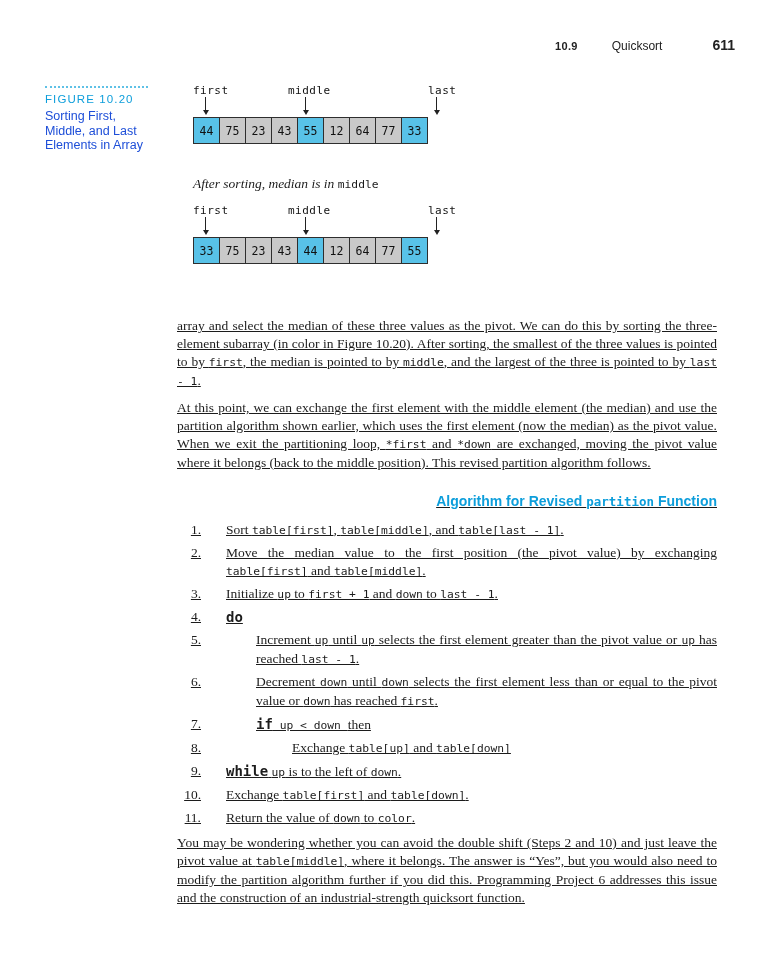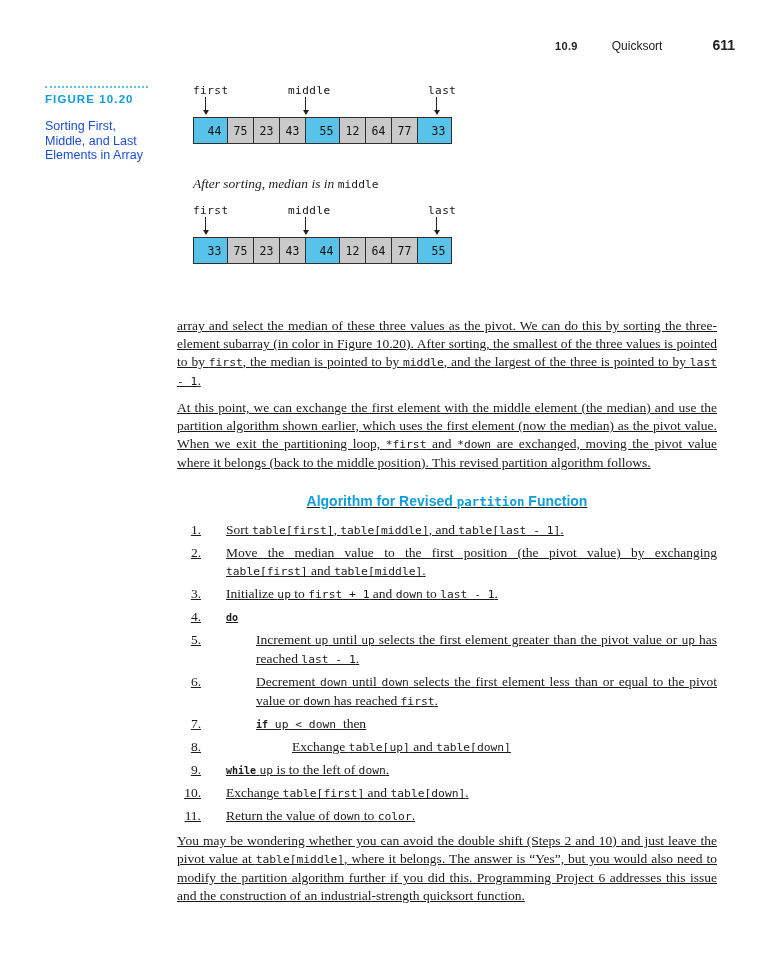--- a/index.html
+++ b/index.html
@@ -22,57 +22,57 @@
     position:absolute;top:37px;right:28px;
     font-family:"Liberation Sans",sans-serif;
     display:flex;align-items:baseline;color:#222;gap:28px;
   }
   .runhead .sec{font-weight:700;font-size:11px;margin-right:6px;letter-spacing:.3px;}
   .runhead .ttl{font-size:12px;}
   .runhead .pg{font-weight:700;font-size:14px;margin-left:22px;}
   
   .figside{position:absolute;left:45px;top:86px;width:120px;font-family:"Liberation Sans",sans-serif;}
   .figrule{width:103px;border-top:2px dotted #5ec1e6;margin-bottom:5px;}
-  .figlabel{color:var(--accent);font-weight:700;font-size:11.5px;letter-spacing:1.1px;margin-bottom:14px;}
+  .figlabel{color:var(--accent);font-weight:400;font-size:11.5px;letter-spacing:1.1px;margin-bottom:4px;}
   .figcap{font-size:12.5px;color:#1d4ed8;line-height:14.5px;width:112px;}
   
   .arr-fig{position:absolute;left:193px;width:290px;height:60px;}
   .fig1{top:84px;} .fig2{top:204px;}
   .ptr{position:absolute;top:0;font-family:"DejaVu Sans Mono",monospace;font-size:11px;color:#111;letter-spacing:.5px;}
   .arrow{position:absolute;top:13px;width:7px;height:19px;display:flex;flex-direction:column;align-items:center;}
   .arrow .shaft{width:1.4px;height:13px;background:#222;}
   .arrow .head{width:0;height:0;border-left:3.5px solid transparent;border-right:3.5px solid transparent;border-top:5.5px solid #222;}
   .cells{position:absolute;top:33px;left:0;display:flex;}
   .cell{
     width:25px;height:25px;border:1px solid #2e2e2e;margin-left:-1px;
     background:var(--cell-gray);display:flex;align-items:center;justify-content:center;
     font-family:"DejaVu Sans Mono",monospace;font-size:11.5px;color:#111;
   }
   .cell:first-child{margin-left:0;}
-  .cell.hl{background:var(--cell-blue);padding-left:8px;}
+  .cell.hl{background:var(--cell-blue);}
   .fignote{position:absolute;left:193px;top:176px;font-size:13px;}
   .fignote .it{font-size:13.5px;}
   
   .textcol{position:absolute;left:177px;top:317px;width:540px;font-size:13.5px;line-height:18px;text-align:justify;text-decoration:underline;}
   .para{margin:0 0 8px 0;}
   .closing{margin:6px 0 0 0;}
   .algo-head{
     font-family:"Liberation Sans",sans-serif;font-weight:700;font-size:14px;
-    color:var(--accent);margin:20px 0 10px 0;text-align:center;line-height:18px;
+    color:var(--accent);margin:20px 0 10px 0;text-align:right;line-height:18px;
   }
   .algo-head .codeb{font-size:12.5px;color:var(--accent);}
   .steps{margin:0 0 0 0;}
   .step{display:flex;margin-bottom:4px;}
   .step .num{flex:none;width:24px;text-align:right;}
   .step .content{flex:1;margin-left:25px;text-align:justify;}
   .step.indent1 .content{padding-left:30px;}
   .step.indent2 .content{padding-left:66px;}
   
   .code{font-family:"DejaVu Sans Mono",monospace;font-size:11.3px;}
-  .codeb{font-family:"DejaVu Sans Mono",monospace;font-size:10px;font-weight:700;}
+  .codeb{font-family:"DejaVu Sans Mono",monospace;font-size:14px;font-weight:700;}
   .it{font-style:italic;}
 </style>
 </head>
 <body>
 
 <div class="page">
 
   <div class="runhead">
     <span class="sec">10.9</span>
     <span class="ttl">Quicksort</span>

